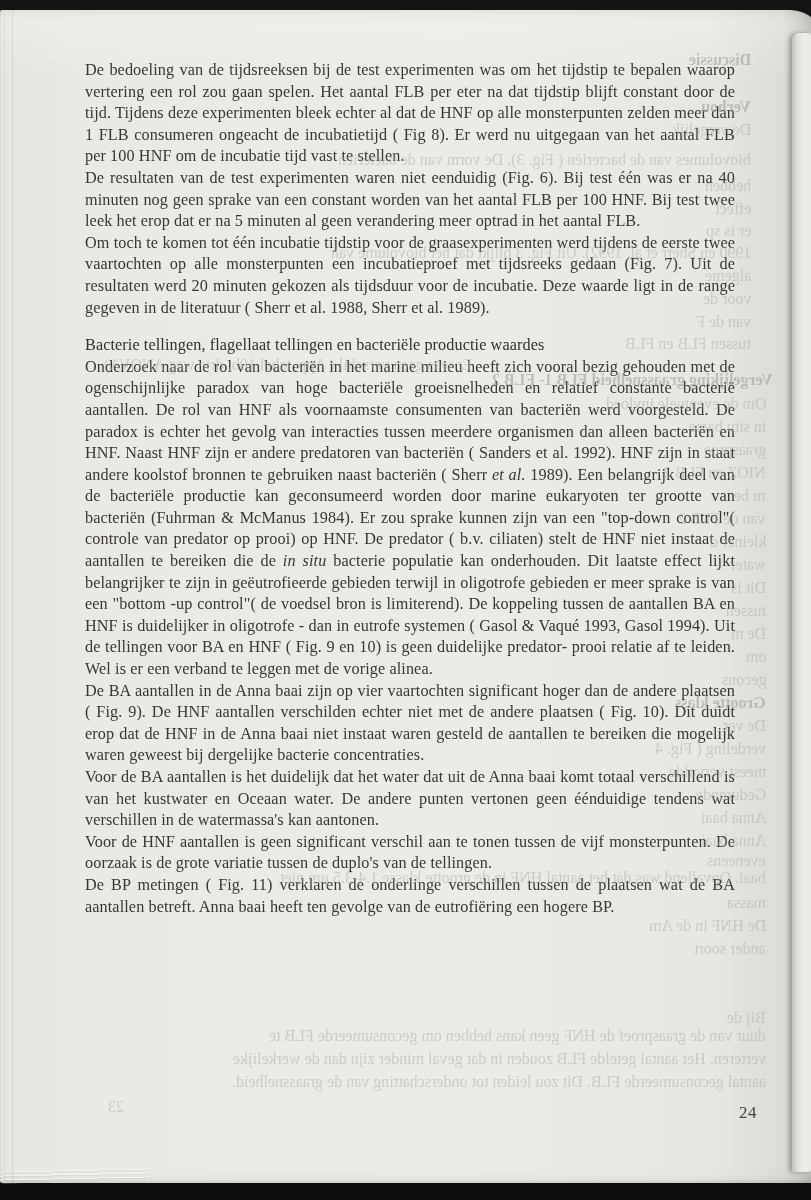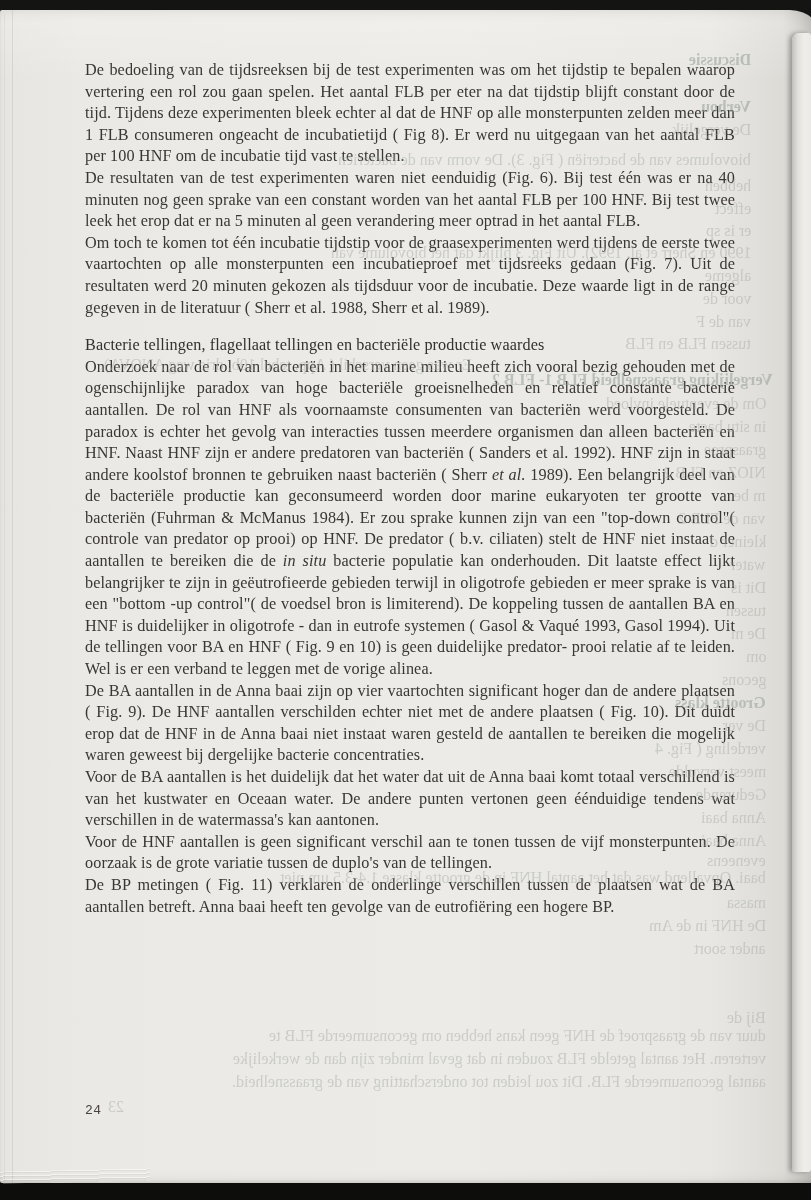--- a/index.html
+++ b/index.html
@@ -39,22 +39,22 @@
   }
   .text-col{
     position:absolute;left:85px;top:50px;width:650px;
     font-size:16.2px;line-height:21.6px;color:#3a3732;
     text-align:justify;letter-spacing:0.1px;
   }
   .text-col p{margin:0;}
   .text-col p.heading{font-weight:normal;margin-top:16px;color:#34312c;}
   .text-col em{}
   .page-number{
-    position:absolute;left:85px;top:1093px;width:672px;text-align:left;
-    font-size:13px;color:#47443f;letter-spacing:0.5px;font-family:Liberation Mono, monospace;
+    position:absolute;left:85px;top:1093px;width:672px;text-align:right;
+    font-size:17px;color:#47443f;letter-spacing:0.5px;
   }
   
   .ghost-layer{position:absolute;left:0;top:0;right:0;bottom:0;pointer-events:none;}
   .ghost{
     position:absolute;white-space:nowrap;
     transform:scaleX(-1);
     color:#a6aca5;opacity:0.48;filter:blur(0.5px);
     font-size:16px;line-height:20px;
   }
   .ghost.bold{font-weight:bold;color:#93a096;opacity:0.55;}

